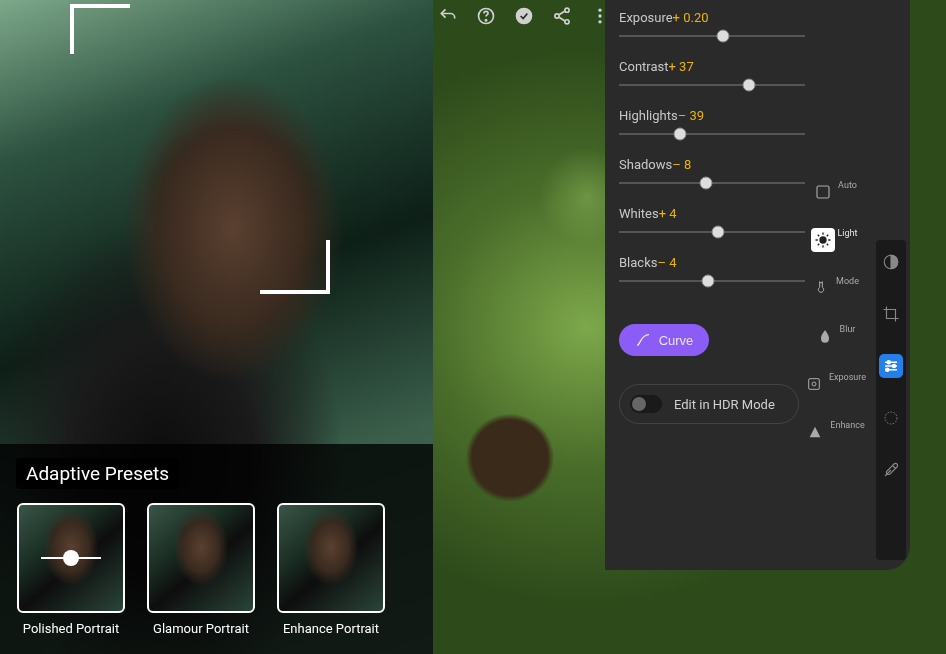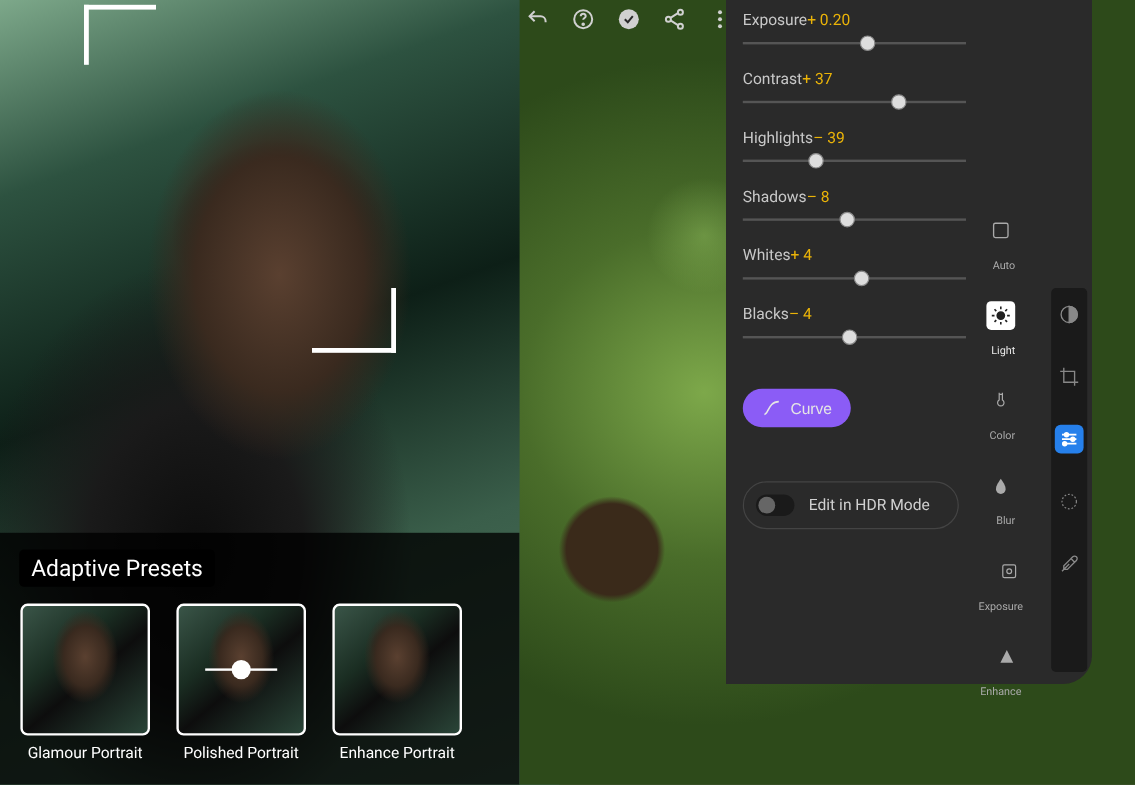--- a/index.html
+++ b/index.html
@@ -150,21 +150,21 @@
   border-radius: 16px;
   background: #8b5cf6;
   border: none;
   color: #e5e5e5;
   display: flex; align-items: center; justify-content: center;
   gap: 8px; font-size: 13px;
 }
 .curve-btn svg { width: 16px; height: 16px; }
 
 .hdr-row {
-  margin-top: 29px;
+  margin-top: 12px;
   width: 180px; height: 40px;
   border: 1px solid #444; border-radius: 20px;
   display: flex; align-items: center;
   padding: 0 10px; gap: 12px;
   color: #d0d0d0; font-size: 13px;
 }
 .toggle {
   width: 32px; height: 18px; background: #1a1a1a;
   border-radius: 9px; position: relative;
 }
@@ -184,21 +184,21 @@
 }
 .rail-outer {
   position: absolute;
   right: 40px; top: 240px;
   width: 30px; height: 320px;
   background: #1a1a1a; border-radius: 4px;
   display: flex; flex-direction: column; align-items: center;
   gap: 28px; padding-top: 10px;
 }
 .rail-item {
-  display: flex; flex-direction: column; align-items: flex-end; gap: 13px;
+  display: flex; flex-direction: row; align-items: flex-start; gap: 3px;
   color: #aaa; font-size: 9px;
 }
 .rail-item.active { color: #e8e8e8; }
 .rail-item.active .iconwrap {
   background: #fff; border-radius: 4px;
 }
 .rail-item.active .iconwrap svg { stroke: #222; fill: #222; }
 .iconwrap { width: 24px; height: 24px; display:flex; align-items:center; justify-content:center; }
 .rail-outer .iconbtn { width: 24px; height: 24px; display:flex; align-items:center; justify-content:center; color: #888; }
 .rail-outer .iconbtn.active-blue { background: #2680eb; border-radius: 5px; color: #fff; }
@@ -208,29 +208,29 @@
 <body>
 
 <div class="left-panel">
   <div class="portrait-bg"></div>
   <div class="focus-bracket tl"></div>
   <div class="focus-bracket br"></div>
 
   <div class="presets-strip">
     <div class="presets-title">Adaptive Presets</div>
     <div class="preset-row">
-      <div class="preset-card">
-        <div class="preset-thumb"></div>
-        <div class="preset-caption">Glamour Portrait</div>
-      </div>
       <div class="preset-card">
         <div class="preset-thumb">
           <div class="slider-dot-overlay"></div>
         </div>
         <div class="preset-caption">Polished Portrait</div>
+      </div>
+      <div class="preset-card">
+        <div class="preset-thumb"></div>
+        <div class="preset-caption">Glamour Portrait</div>
       </div>
       <div class="preset-card">
         <div class="preset-thumb"></div>
         <div class="preset-caption">Enhance Portrait</div>
       </div>
     </div>
   </div>
 </div>
 
 <div class="right-area">
@@ -375,21 +375,21 @@
       </div>
       <span>Light</span>
     </div>
     <div class="rail-item">
       <div class="iconwrap">
         <svg width="16" height="16" viewBox="0 0 24 24" fill="none" stroke="currentColor" stroke-width="1.5">
             <path d="M10 2v9a4 4 0 1 0 4 0V2"></path>
             <path d="M10 4h4"></path>
           </svg>
       </div>
-      <span>Color</span>
+      <span>Mode</span>
     </div>
     <div class="rail-item">
       <div class="iconwrap">
         <svg width="16" height="16" viewBox="0 0 24 24" fill="currentColor">
             <path d="M12 3 C 7 10, 6 13, 6 16 a6 6 0 0 0 12 0 c0 -3 -1 -6 -6 -13 Z"></path>
           </svg>
       </div>
       <span>Blur</span>
     </div>
     <div class="rail-item">

